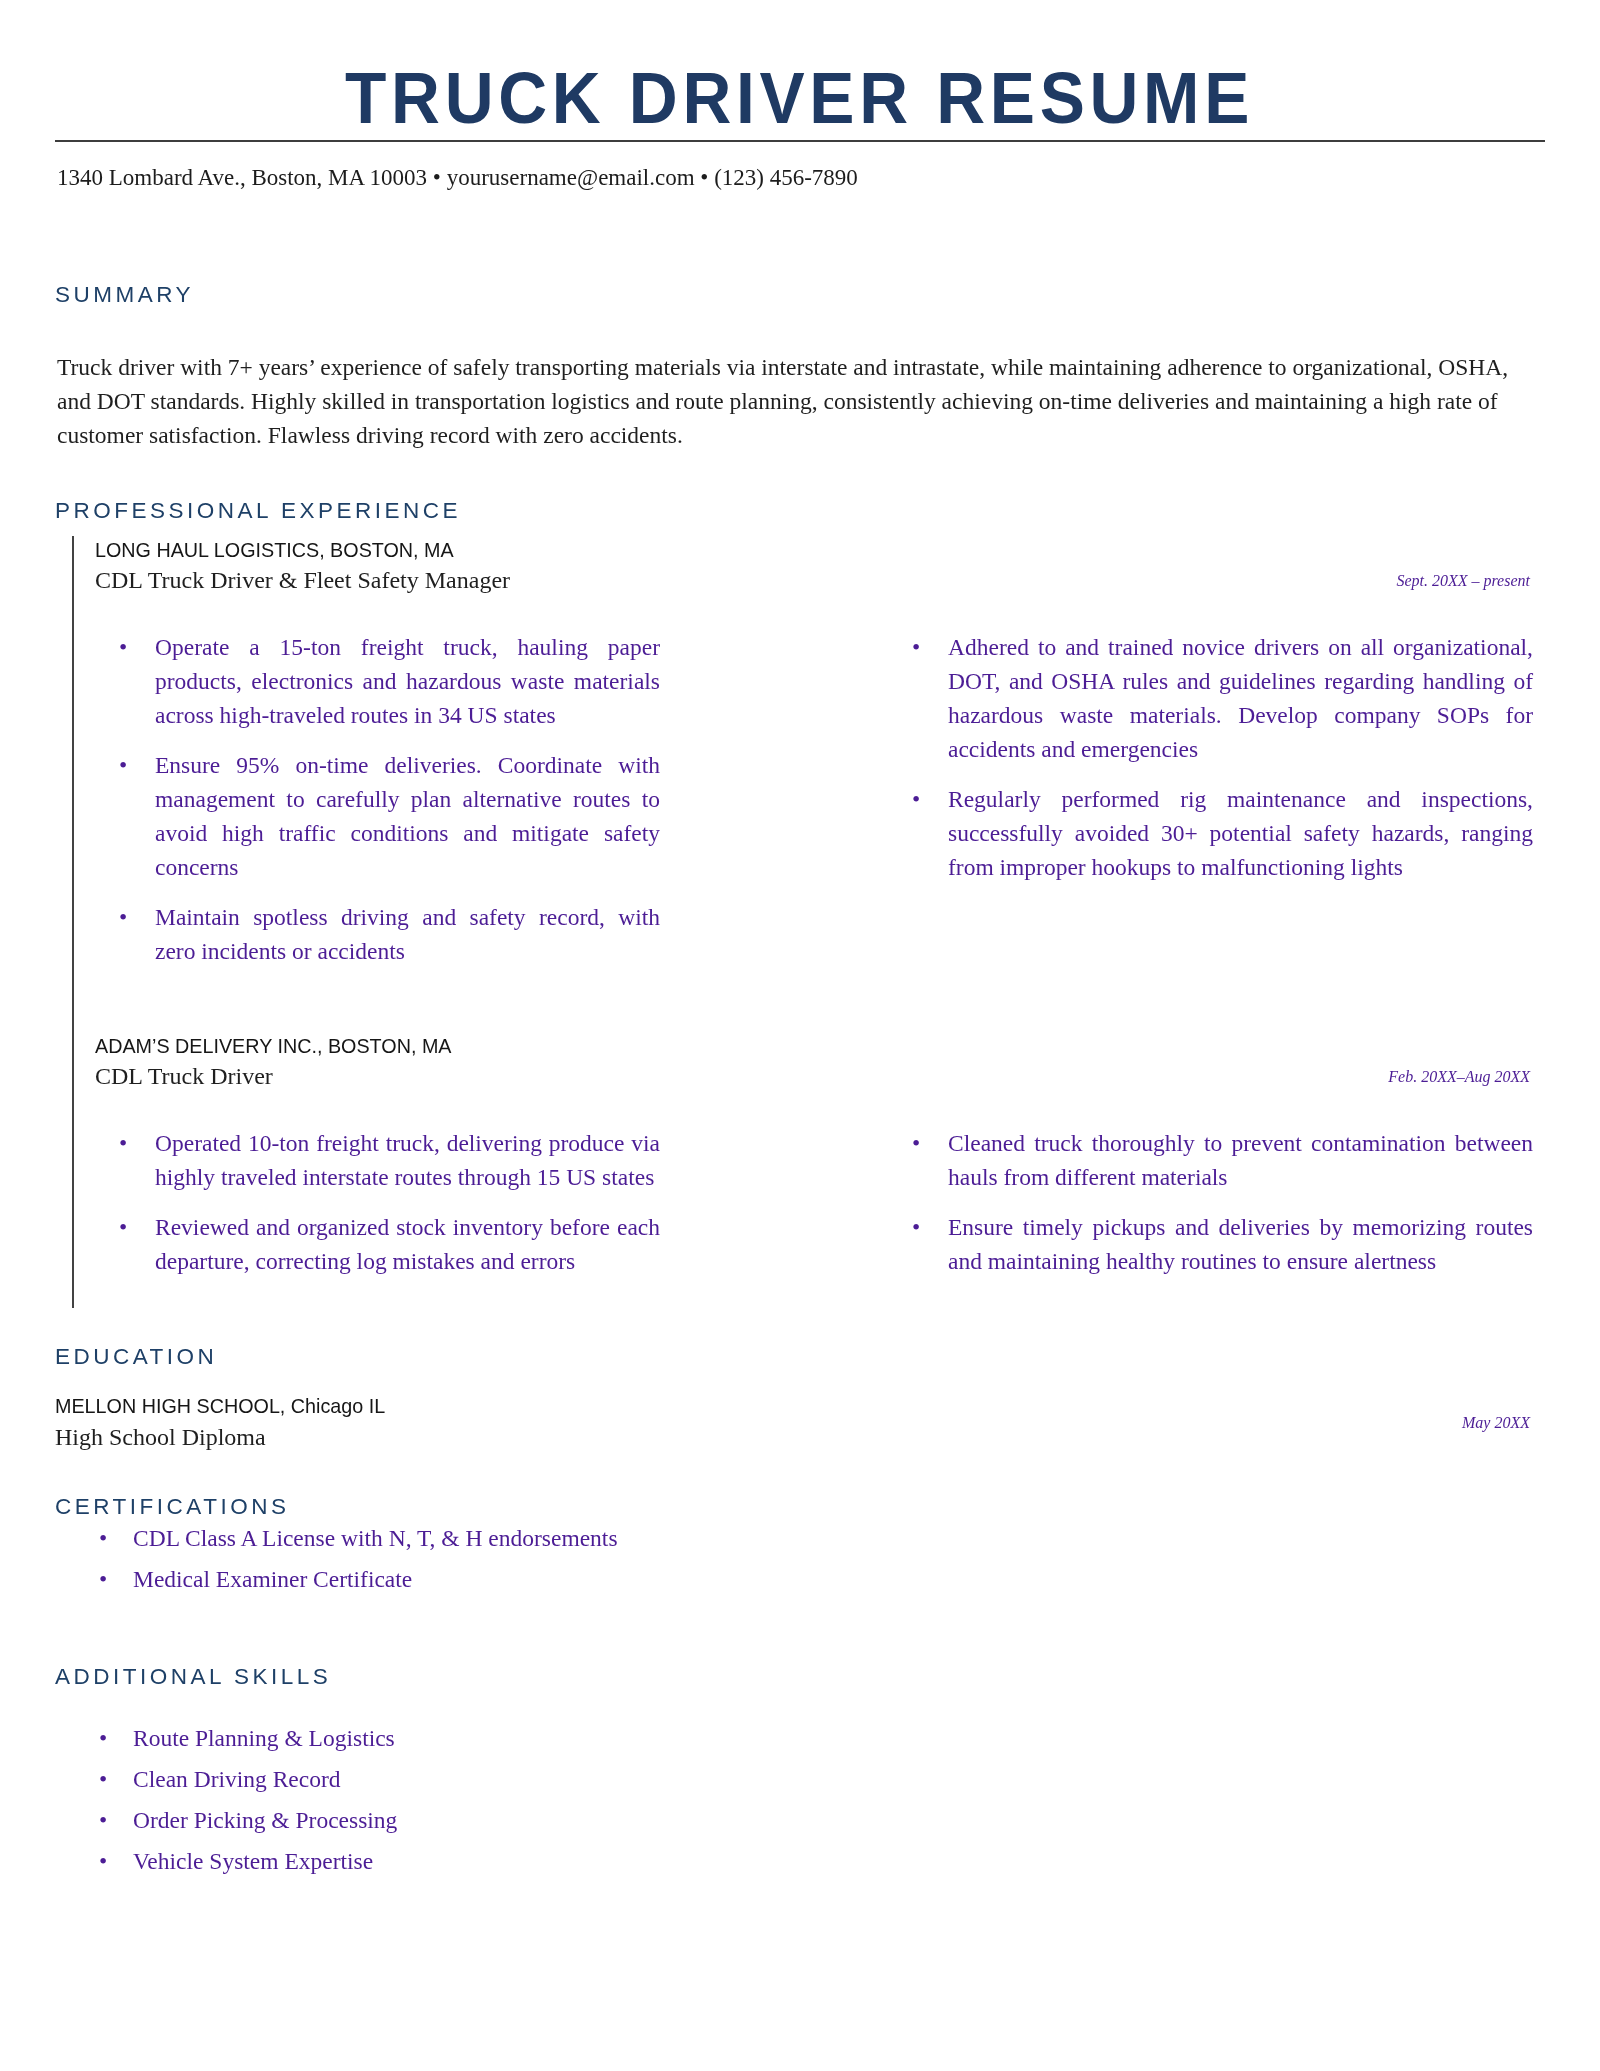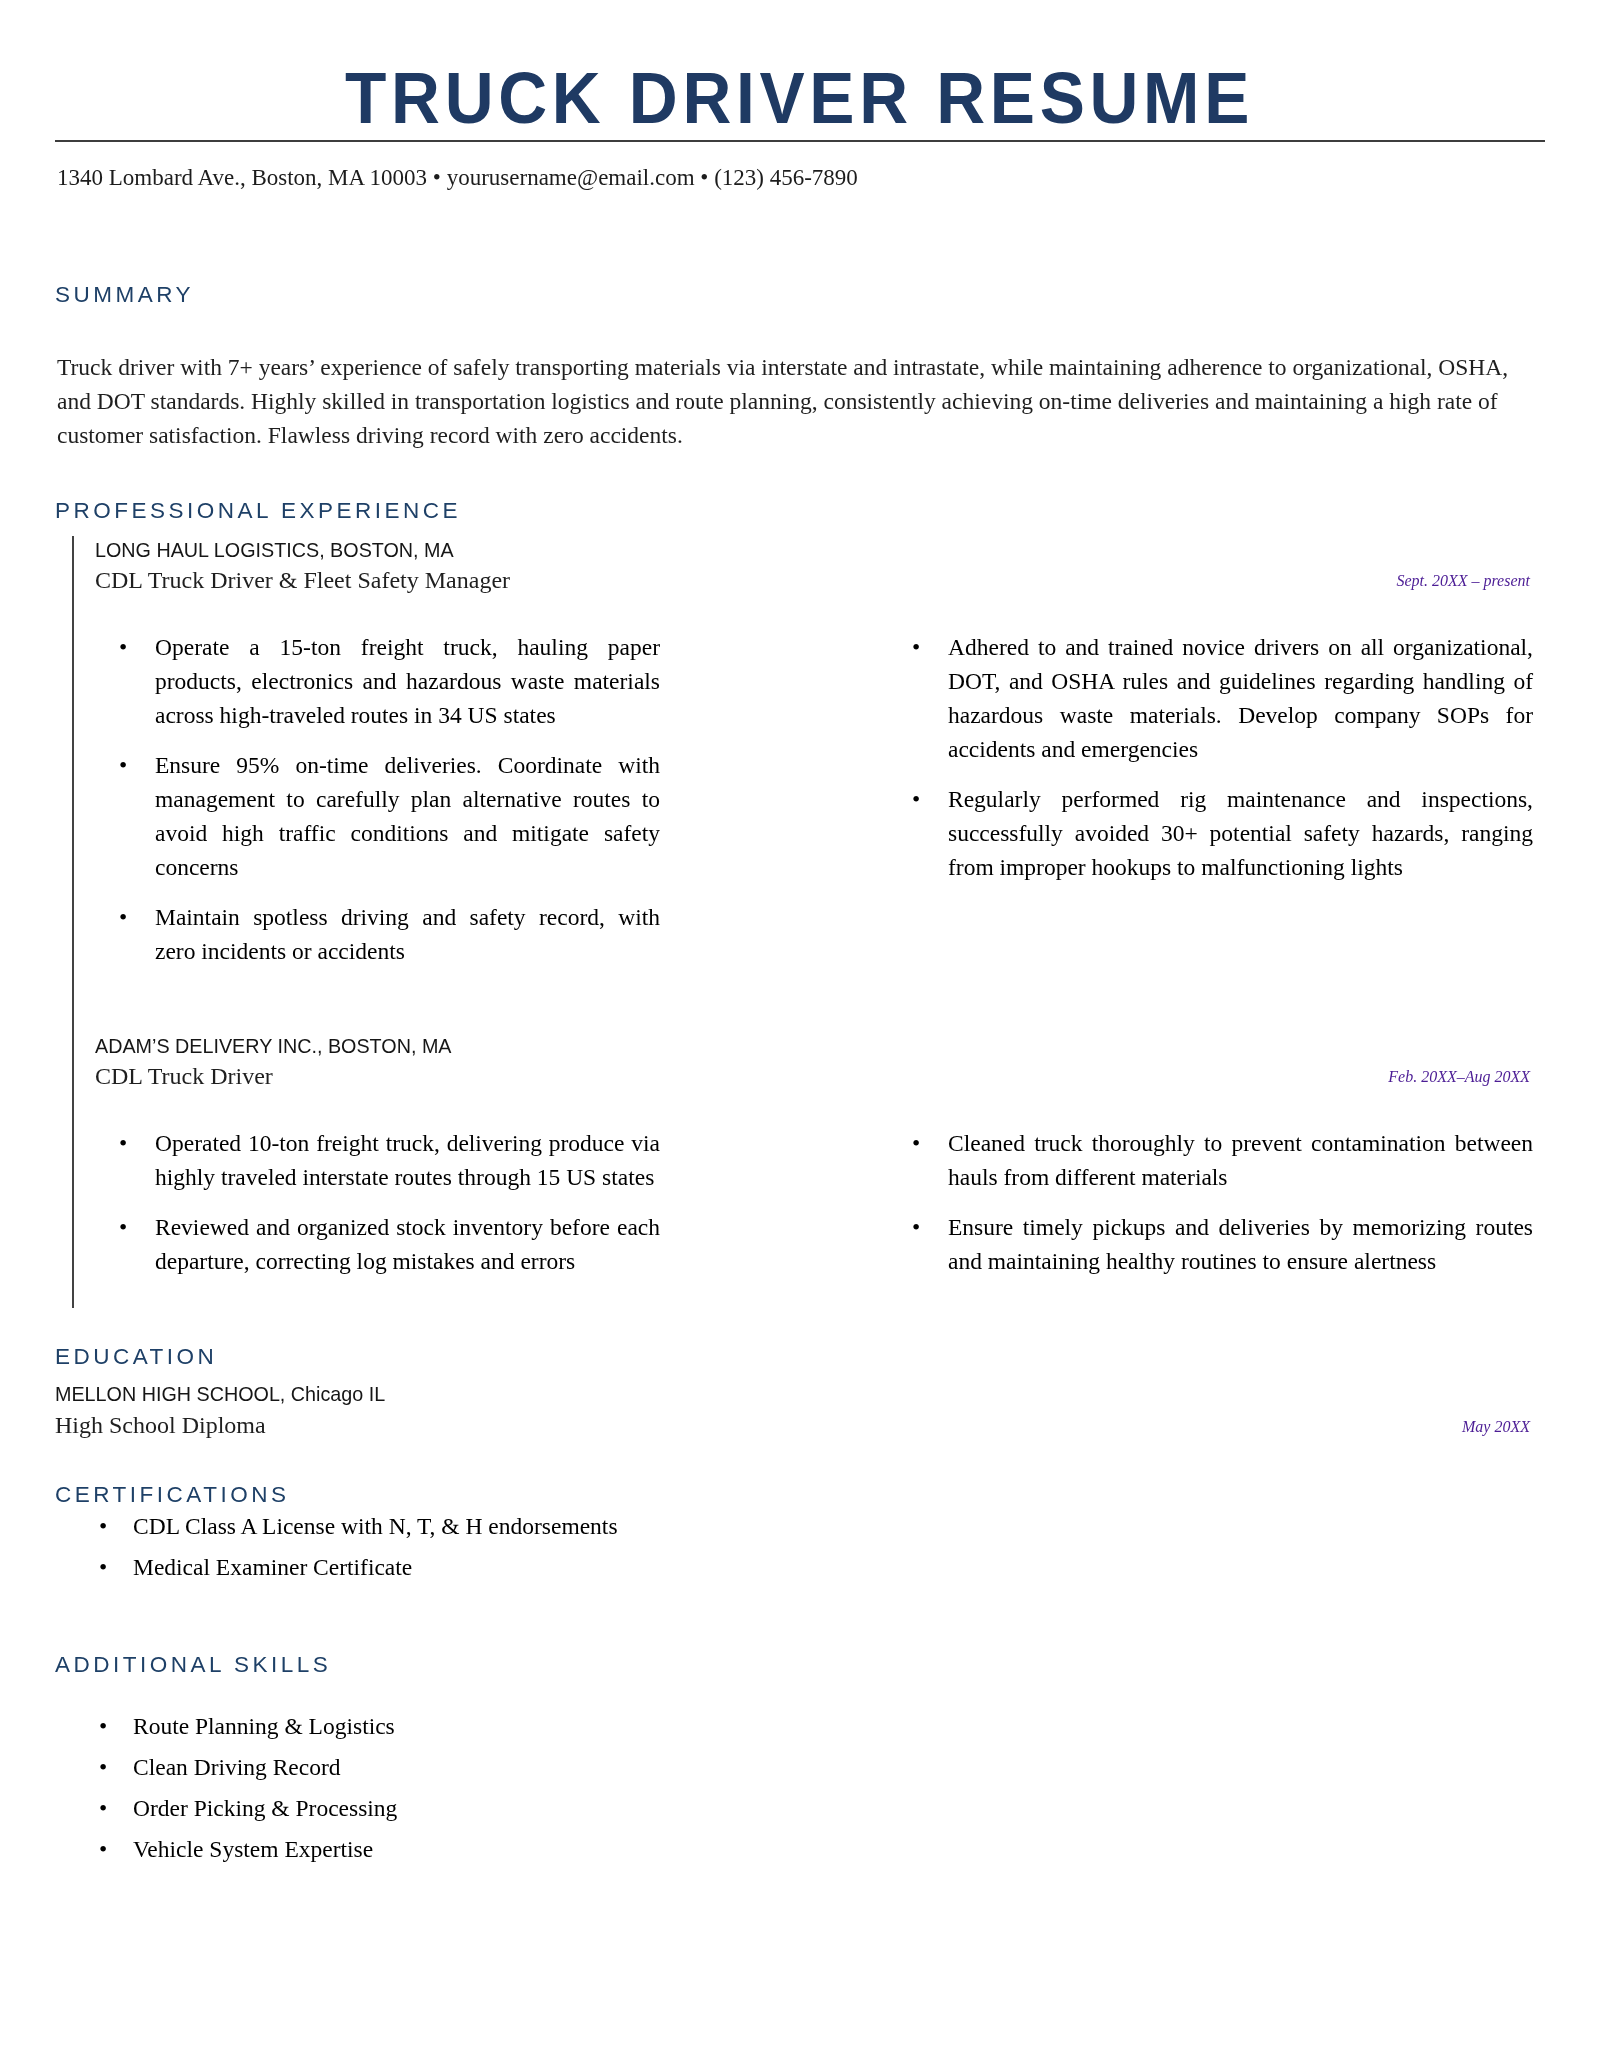--- a/index.html
+++ b/index.html
@@ -49,28 +49,28 @@
   .company {
     font-family: "Liberation Sans", sans-serif; font-size: 21px; line-height: 28px; color: #161616;
   }
   .company-inner { display: inline-block; transform: scaleX(0.94); transform-origin: left; }
   .job-title { font-size: 24px; line-height: 32px; color: #1f1f1f; }
   .job-dates { font-size: 16px; line-height: 30px; font-style: italic; color: #4c1d95; white-space: nowrap; }
 
   .cols { display: grid; grid-template-columns: 565px 645px; column-gap: 228px; margin-top: 34px; }
   .bullet {
     position: relative; padding-left: 60px; margin-bottom: 16px;
-    font-size: 23.5px; line-height: 34px; text-align: justify; color: #000000;
+    font-size: 23.5px; line-height: 34px; text-align: justify; color: #4c1d95;
   }
   .bullet::before { content: "\2022"; position: absolute; left: 24px; top: 0; }
   .col .bullet:last-child { margin-bottom: 0; }
   .job2 { margin-top: 64px; }
 
   
-  .edu-row { display: flex; justify-content: space-between; align-items: flex-end; margin-top: 10px; padding-right: 15px; }
+  .edu-row { display: flex; justify-content: space-between; align-items: center; margin-top: 22px; padding-right: 15px; }
   .degree { font-size: 24px; line-height: 34px; color: #1f1f1f; }
 
   
   .plain-list { }
   .plain-list .bullet { text-align: left; padding-left: 78px; margin-bottom: 4px; line-height: 37px; }
   .plain-list .bullet::before { left: 44px; }
   .skills-list { margin-top: 30px; }
 </style>
 </head>
 <body>

